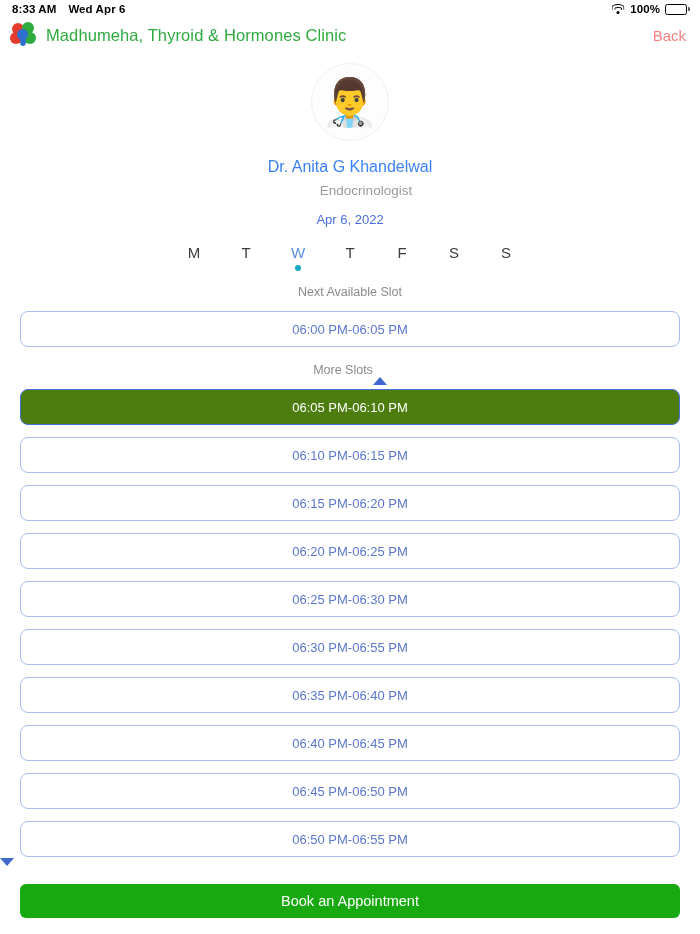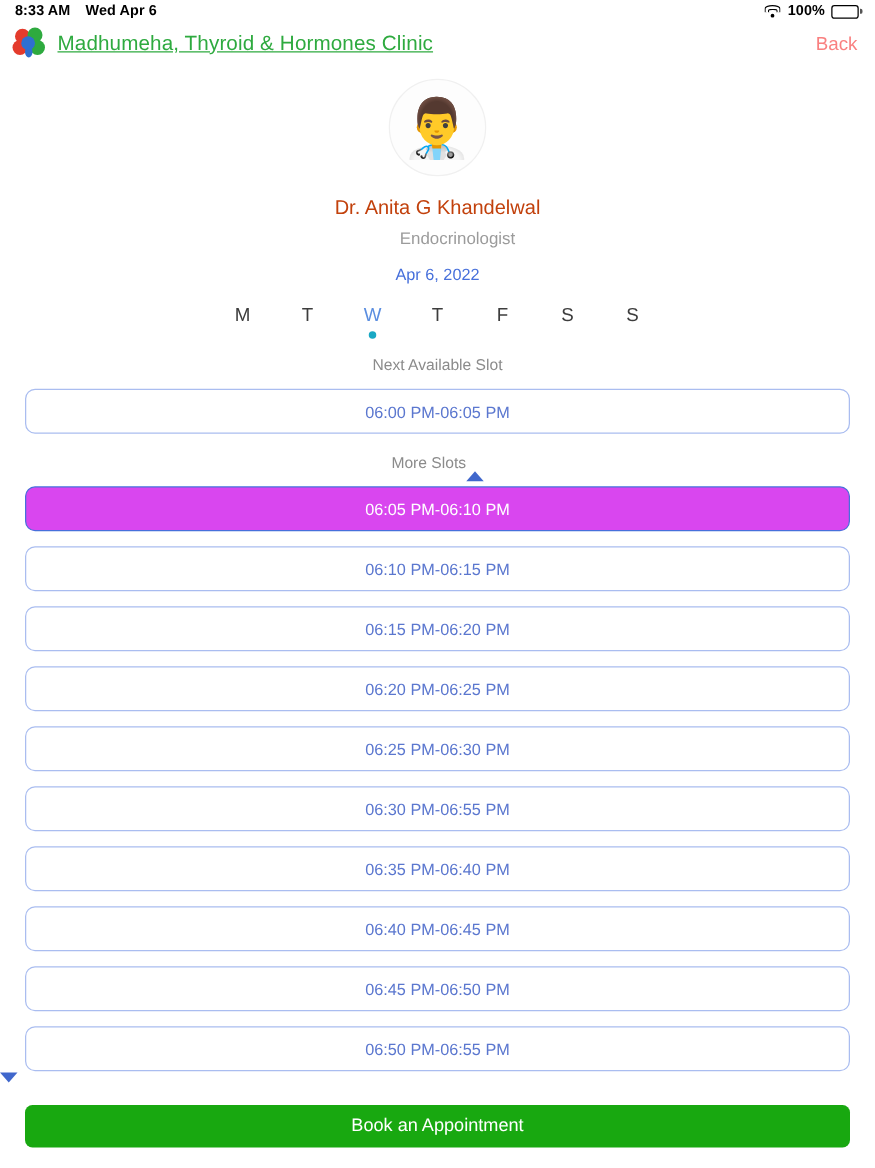--- a/index.html
+++ b/index.html
@@ -40,33 +40,33 @@
   }
   .brand{ display:flex; align-items:center; gap:10px; }
   .logo{ width:26px; height:26px; position:relative; flex:none; }
   .logo span{ position:absolute; border-radius:50%; }
   .p1{ width:12px;height:12px;background:#e43b2c; left:2px;  top:1px;  }
   .p2{ width:12px;height:12px;background:#2eaa3f; left:12px; top:0px;  }
   .p3{ width:12px;height:12px;background:#e43b2c; left:0px;  top:10px; }
   .p4{ width:12px;height:12px;background:#2eaa3f; left:14px; top:10px; }
   .p5{ width:11px;height:11px;background:#2f6fd0; left:7px;  top:7px;  }
   .p6{ width:6px; height:9px; background:#2f6fd0; left:9.5px;top:15px; border-radius:0 0 50% 50%;}
-  .brand-title{ font-size:16.5px; color:#2eaa3f; letter-spacing:.1px; white-space:nowrap;text-decoration:underline; }
+  .brand-title{ font-size:16.5px; color:#2eaa3f; letter-spacing:.1px; white-space:nowrap; }
   .back-link{ font-size:15px; color:#f98080; cursor:pointer; }
 
   
   .doc-wrap{ display:flex; flex-direction:column; align-items:center; }
   .avatar{
     width:78px; height:78px; border-radius:50%;
     background:#fdfdfd; border:1px solid #f0f0f0;
     display:flex; align-items:center; justify-content:center;
     font-size:46px; line-height:1; margin-top:11px;
     overflow:hidden;
   }
-  .doc-name{ font-size:16px; color:#c2410c; margin-top:17px; }
+  .doc-name{ font-size:16px; color:#3b82f6; margin-top:17px; }
   .doc-spec{ font-size:13.5px; color:#9b9b9b; margin-top:7px;margin-left:32px; }
   .doc-date{ font-size:13px; color:#4770db; margin-top:14px; }
 
   
   .days{
     display:flex; justify-content:center; gap:34px;
     margin-top:17px;
   }
   .day{ width:18px; text-align:center; position:relative; cursor:pointer; }
   .day-letter{ font-size:15px; color:#3d3d3d; display:block; }
@@ -77,21 +77,21 @@
   }
   .next-avail{ text-align:center; font-size:12.5px; color:#8b8b8b; margin-top:14px; }
 
   
   .slot{
     margin:0 20px; height:36px; border-radius:8px;
     border:1px solid #aabdf0; background:#fff;
     display:flex; align-items:center; justify-content:center;
     font-size:13px; color:#5b77cf; cursor:pointer;
   }
-  .slot.selected{ background:#d946ef; border-color:#4770db; color:#ffffff; }
+  .slot.selected{ background:#4d7c0f; border-color:#4770db; color:#ffffff; }
   .slot.first{ margin-top:12px;text-align:right; }
 
   .more-slots{ text-align:center; font-size:12.5px; color:#8b8b8b; margin-top:16px; cursor:pointer; }
   .tri{
     width:0;height:0;margin:4px auto 0;
     border-left:7px solid transparent; border-right:7px solid transparent;
   }
   .tri.up{ border-bottom:8px solid #4067cc; }
   .tri.down{ border-top:8px solid #4067cc; }
 

